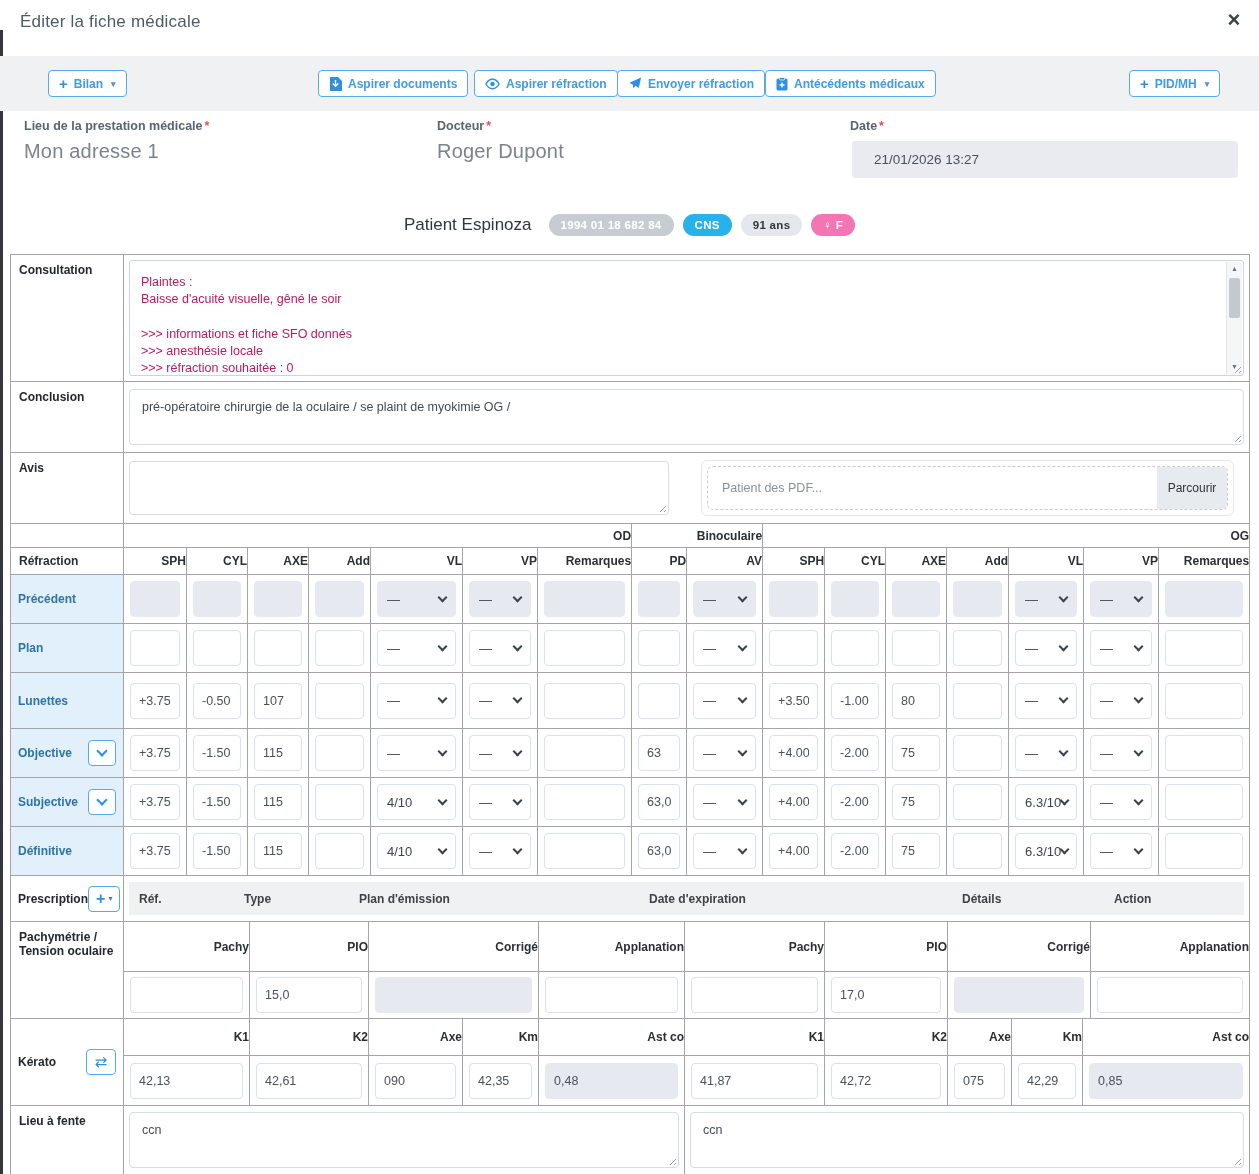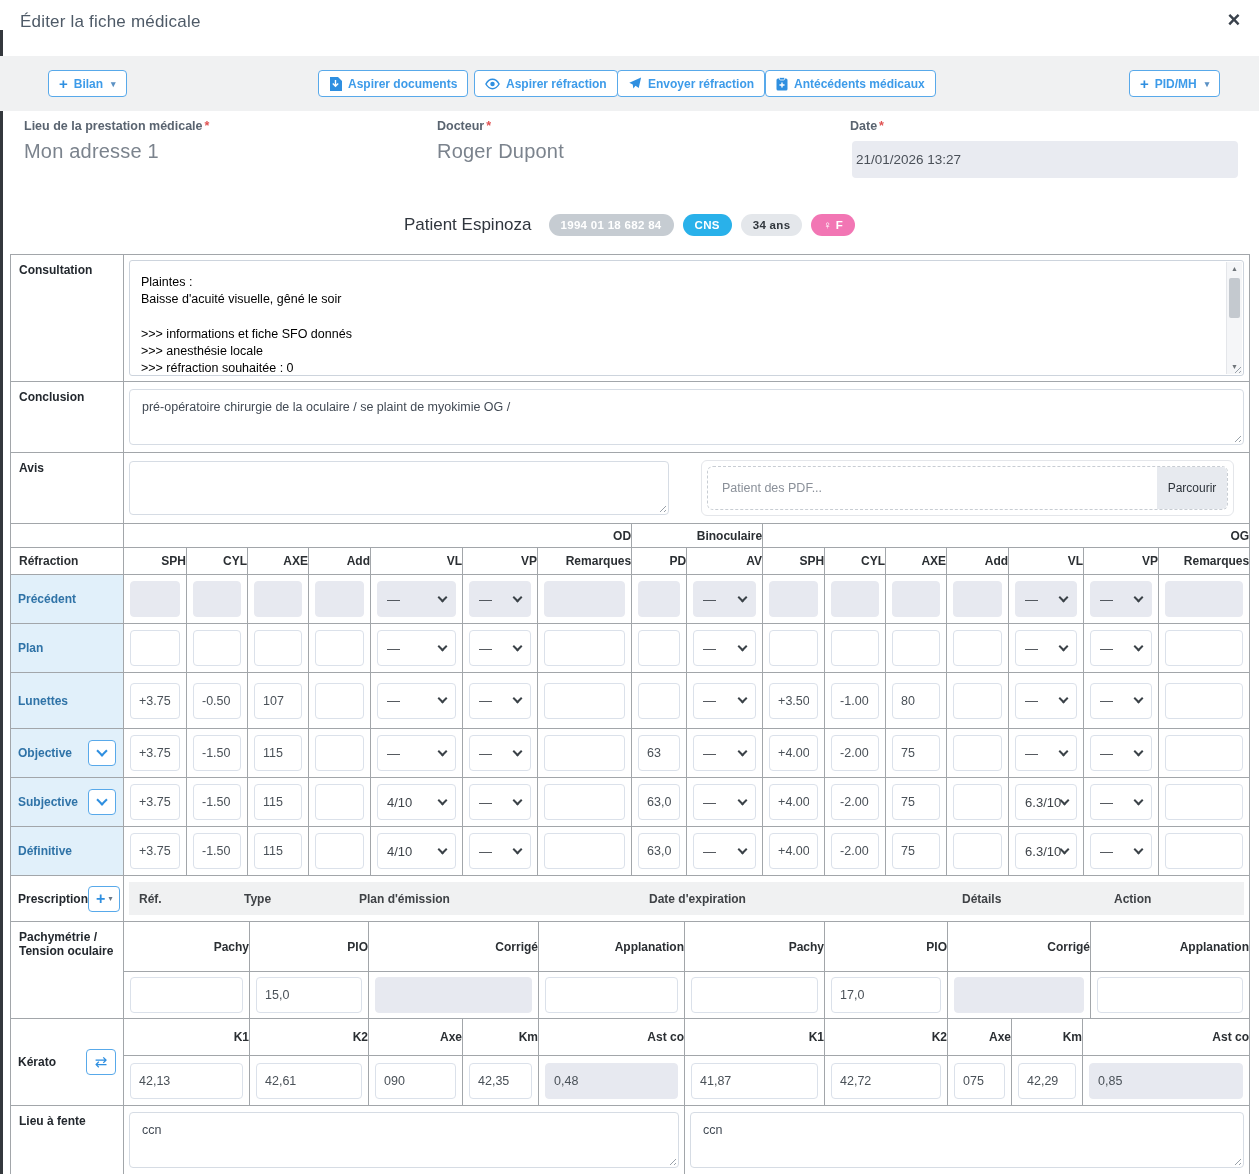--- a/index.html
+++ b/index.html
@@ -10,21 +10,21 @@
   .mtitle{position:absolute;left:20px;top:12px;font-size:17px;color:#4e5a67;letter-spacing:.2px}
   .closebtn{position:absolute;left:1220px;top:6px;width:28px;height:28px;border:none;background:transparent;font-size:22px;font-weight:700;color:#3a424c;cursor:pointer;line-height:28px;text-align:center}
   .toolbar{position:absolute;left:0;top:56px;width:1259px;height:55px;background:#f0f1f2}
   .tbtn{position:absolute;top:14px;height:27px;display:flex;align-items:center;gap:6px;padding:0 10px;background:#fff;border:1px solid #58a9ea;border-radius:4px;color:#3d9be9;font-size:12px;font-weight:700;cursor:pointer;white-space:nowrap}
   .tbtn .plus{font-size:15px;font-weight:700;color:#2f8fe0;line-height:1}
   .tbtn .caret{font-size:9px;color:#5b91c4;margin-left:2px}
   .b-bilan{left:48px}.b-aspdoc{left:318px}.b-aspref{left:474px}.b-envref{left:617px}.b-ante{left:765px}.b-pid{left:1129px}
   .mlabel{position:absolute;top:119px;font-size:12.5px;color:#5a6470;font-weight:700}
   .mlabel .req{color:#e05252;margin-left:2px}
   .mvalue{position:absolute;top:140px;font-size:20px;color:#7b838d;letter-spacing:.2px}
-  .dateinput{position:absolute;left:852px;top:141px;width:386px;height:37px;background:#e9ebf1;border:none;border-radius:4px;padding-left:4px;font-size:13.5px;color:#4a5058;font-family:"Liberation Sans",sans-serif}
+  .dateinput{position:absolute;left:852px;top:141px;width:386px;height:37px;background:#e9ebf1;border:none;border-radius:4px;padding-left:22px;font-size:13.5px;color:#4a5058;font-family:"Liberation Sans",sans-serif}
   .patientrow{position:absolute;left:0;top:214px;width:1259px;display:flex;justify-content:center;align-items:center;gap:9px}
   .pname{font-size:17px;color:#30363e;margin-right:8px}
   .pill{height:22px;display:flex;align-items:center;padding:0 12px;border-radius:12px;font-size:11.5px;font-weight:700;color:#fff;letter-spacing:.3px}
   .pill.matric{background:#c6ccd2}
   .pill.cns{background:#29b1ea}
   .pill.age{background:#e4e7eb;color:#31373d}
   .pill.sex{background:#f276b4}
   
   #bigtable{position:absolute;left:10px;top:255px;width:1239px}
   table.sect{border-collapse:collapse;table-layout:fixed;width:1239px;margin-top:-1px}
@@ -39,21 +39,21 @@
   .sel{width:calc(100% - 12px);margin:0 auto;height:36px;border:1px solid #dbe1ea;border-radius:4px;display:flex;align-items:center;justify-content:space-between;padding:0 9px;font-size:13px;color:#3f444a;background:#fff;cursor:pointer}
   .chev{width:7px;height:7px;border-right:2px solid #3b4248;border-bottom:2px solid #3b4248;transform:rotate(45deg);margin-top:-4px;flex:none}
   .chev.blue{border-color:#2f8fe0;width:8px;height:8px}
   .chevbtn{width:28px;height:26px;border:1px solid #58a9ea;border-radius:4px;background:#fff;display:flex;align-items:center;justify-content:center;cursor:pointer;flex:none}
   .plusbtn{height:26px;border:1px solid #58a9ea;border-radius:4px;background:#fff;display:flex;align-items:center;gap:3px;padding:0 7px;cursor:pointer;flex:none}
   .plusbtn .plus{font-size:16px;font-weight:700;color:#2f8fe0;line-height:1}
   .plusbtn .caret{font-size:8px;color:#6b7684}
   .swapbtn{width:30px;height:26px;border:1px solid #58a9ea;border-radius:4px;background:#fff;display:flex;align-items:center;justify-content:center;font-size:15px;color:#2f8fe0;cursor:pointer;flex:none}
   
   .ta-wrap{position:relative;margin:5px;height:116px;border:1px solid #cdd4dd;border-radius:3px;background:#fff}
-  .ta-text{position:absolute;left:1px;top:1px;right:19px;bottom:1px;padding:12px 10px;font-size:12.5px;line-height:1.38;color:#000000;white-space:pre-line;overflow:hidden}
+  .ta-text{position:absolute;left:1px;top:1px;right:19px;bottom:1px;padding:12px 10px;font-size:12.5px;line-height:1.38;color:#be185d;white-space:pre-line;overflow:hidden}
   .fsb{position:absolute;top:1px;bottom:1px;right:1px;width:16px;background:#f5f6f8;border-left:1px solid #e4e6ea}
   .fsb .ar{position:absolute;left:0;width:100%;height:14px;font-size:7px;color:#6f7479;text-align:center;line-height:14px}
   .fsb .up{top:0}.fsb .down{bottom:0}
   .fsb .thumb{position:absolute;left:2px;right:2px;top:16px;height:40px;background:#c4c9cf;border-radius:2px}
   .rz{position:absolute;right:2px;bottom:2px;width:9px;height:9px;background:repeating-linear-gradient(135deg,transparent 0 2px,#99a1a9 2px 3px);clip-path:polygon(100% 0,100% 100%,0 100%)}
   .tbox{position:relative;margin:6px 5px;height:56px;border:1px solid #d6dce4;border-radius:4px;font-size:12.5px;color:#424a54;padding:10px 12px;white-space:pre-line;background:#fff}
   .avisflex{display:flex;align-items:center}
   .avis-ta{width:540px;height:54px;margin:6px 0 6px 5px;flex:none}
   .pdfouter{margin-left:32px;width:533px;height:56px;border:1px solid #e4e6ea;border-radius:6px;padding:5px;flex:none;background:#fff}
   .pdfdash{height:100%;border:1px dashed #c8cdd3;border-radius:6px;display:flex;align-items:stretch;overflow:hidden}
@@ -120,21 +120,21 @@
   <div class="mvalue" style="left:24px">Mon adresse 1</div>
   <div class="mlabel" style="left:437px"><span>Docteur</span><span class="req">*</span></div>
   <div class="mvalue" style="left:437px">Roger Dupont</div>
   <div class="mlabel" style="left:850px"><span>Date</span><span class="req">*</span></div>
   <input class="dateinput" value="21/01/2026 13:27" style="">
 
   <div class="patientrow">
     <span class="pname">Patient Espinoza</span>
     <span class="pill matric">1994 01 18 682 84</span>
     <span class="pill cns">CNS</span>
-    <span class="pill age">34 ans</span>
+    <span class="pill age">91 ans</span>
     <span class="pill sex">♀ F</span>
   </div>
 
   <div id="bigtable">
 
     <table class="sect">
       <colgroup>
           <col style="width:113px">
           <col style="width:1126px">
         </colgroup>

